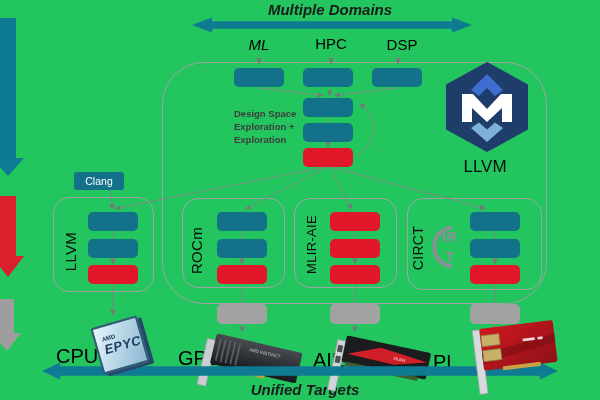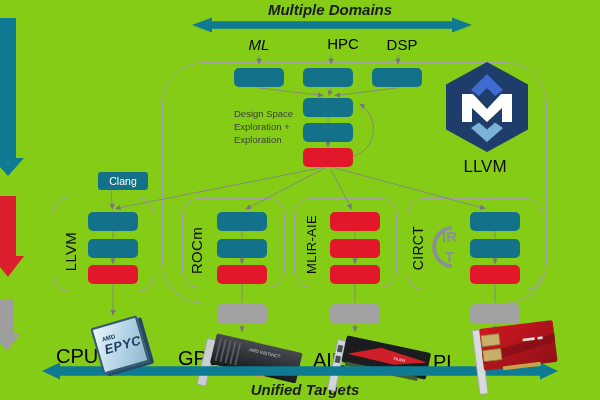--- a/index.html
+++ b/index.html
@@ -1,16 +1,16 @@
 <!DOCTYPE html>
 <html><head>
 <meta charset="utf-8">
 <style>
   html,body{margin:0;padding:0;background:#ffffff;}
-  #screen{position:relative;width:600px;height:400px;background:#84cc16;overflow:hidden;
+  #screen{position:relative;width:600px;height:400px;background:#22c55e;overflow:hidden;
           font-family:"Liberation Sans",sans-serif;color:#000;}
   .abs{position:absolute;}
   .layer{position:absolute;left:0;top:0;width:600px;height:400px;pointer-events:none;}
   
   .frame{position:absolute;border:1.3px solid #a3a3a3;border-radius:16px;background:transparent;}
   #big-frame{left:162px;top:62px;width:383px;height:240px;border-radius:42px;}
   #llvm-frame{left:53px;top:197px;width:99px;height:93px;}
   #rocm-frame{left:182px;top:198px;width:101px;height:88px;}
   #aie-frame{left:294px;top:198px;width:101px;height:88px;}
   #circt-frame{left:407px;top:198px;width:133px;height:90px;}
@@ -18,23 +18,23 @@
   .box{position:absolute;width:50px;height:19px;border-radius:5px;}
   .teal{background:#137289;}
   .red{background:#e2172a;}
   .grayb{background:#a2a2a2;}
   
   .toptitle{position:absolute;font-style:italic;font-weight:600;font-size:15px;text-align:center;color:#1b1b1b;}
   .domlabel{position:absolute;width:54px;text-align:center;font-size:15px;color:#000;}
   .vlabel{position:absolute;width:80px;text-align:center;font-size:15px;color:#0c0c0c;
           transform:rotate(-90deg);letter-spacing:0.3px;}
   .hwlabel{position:absolute;font-size:20px;color:#000;}
-  #clang-box{left:98px;top:172px;width:50px;height:18px;background:#137289;border-radius:3px;
+  #clang-box{left:74px;top:172px;width:50px;height:18px;background:#137289;border-radius:3px;
              color:#fff;font-size:10.5px;text-align:center;line-height:18px;}
-  #dse-text{left:234px;top:107px;width:70px;font-size:9.5px;line-height:13px;color:#3d3d3d;}
+  #dse-text{left:234px;top:107px;width:70px;font-size:9.5px;line-height:13px;color:#3d3d3d;font-weight:bold;}
   #mlir-text{left:452px;top:157px;width:66px;text-align:center;font-size:17px;color:#0d0d0d;}
   
   #cpu-chip{left:96px;top:321px;width:48px;height:48px;transform:rotate(-16deg);
             background:linear-gradient(120deg,#eaf5fb 0%,#bcd9e9 45%,#8db7d2 100%);
             border:2px solid #39597a;box-shadow:4px 3px 0 #27486a;border-radius:2px;
             color:#1e3e60;padding-left:6px;box-sizing:border-box;}
   #cpu-chip .brand{font-size:6px;font-weight:bold;margin-top:9px;}
   #cpu-chip .model{font-size:13px;font-weight:bold;font-style:italic;letter-spacing:0.5px;}
 </style>
 </head>
@@ -117,21 +117,21 @@
         <line x1="355" y1="324.5" x2="355" y2="331.5" marker-end="url(#ah)"></line>
       <line x1="495" y1="284" x2="495" y2="303"></line>
         <line x1="495" y1="324.5" x2="495" y2="331.5" marker-end="url(#ah)"></line>
     </g>
   </svg>
 
   <div style="z-index:2" class="abs">
 
     <div class="toptitle" style="left:230px;top:1px;width:200px;">Multiple Domains</div>
     <div class="domlabel" style="left:232px;top:36px;font-style:italic;">ML</div>
-    <div class="domlabel" style="left:316px;top:35px;">HPC</div>
+    <div class="domlabel" style="left:304px;top:35px;">HPC</div>
     <div class="domlabel" style="left:375px;top:36px;">DSP</div>
 
     <div class="box teal" style="left:234px;top:68px;"></div>
     <div class="box teal" style="left:303px;top:68px;"></div>
     <div class="box teal" style="left:372px;top:68px;"></div>
 
     <div class="box teal" style="left:303px;top:98px;"></div>
     <div class="box teal" style="left:303px;top:123px;"></div>
     <div class="box red" style="left:303px;top:148px;"></div>
 

